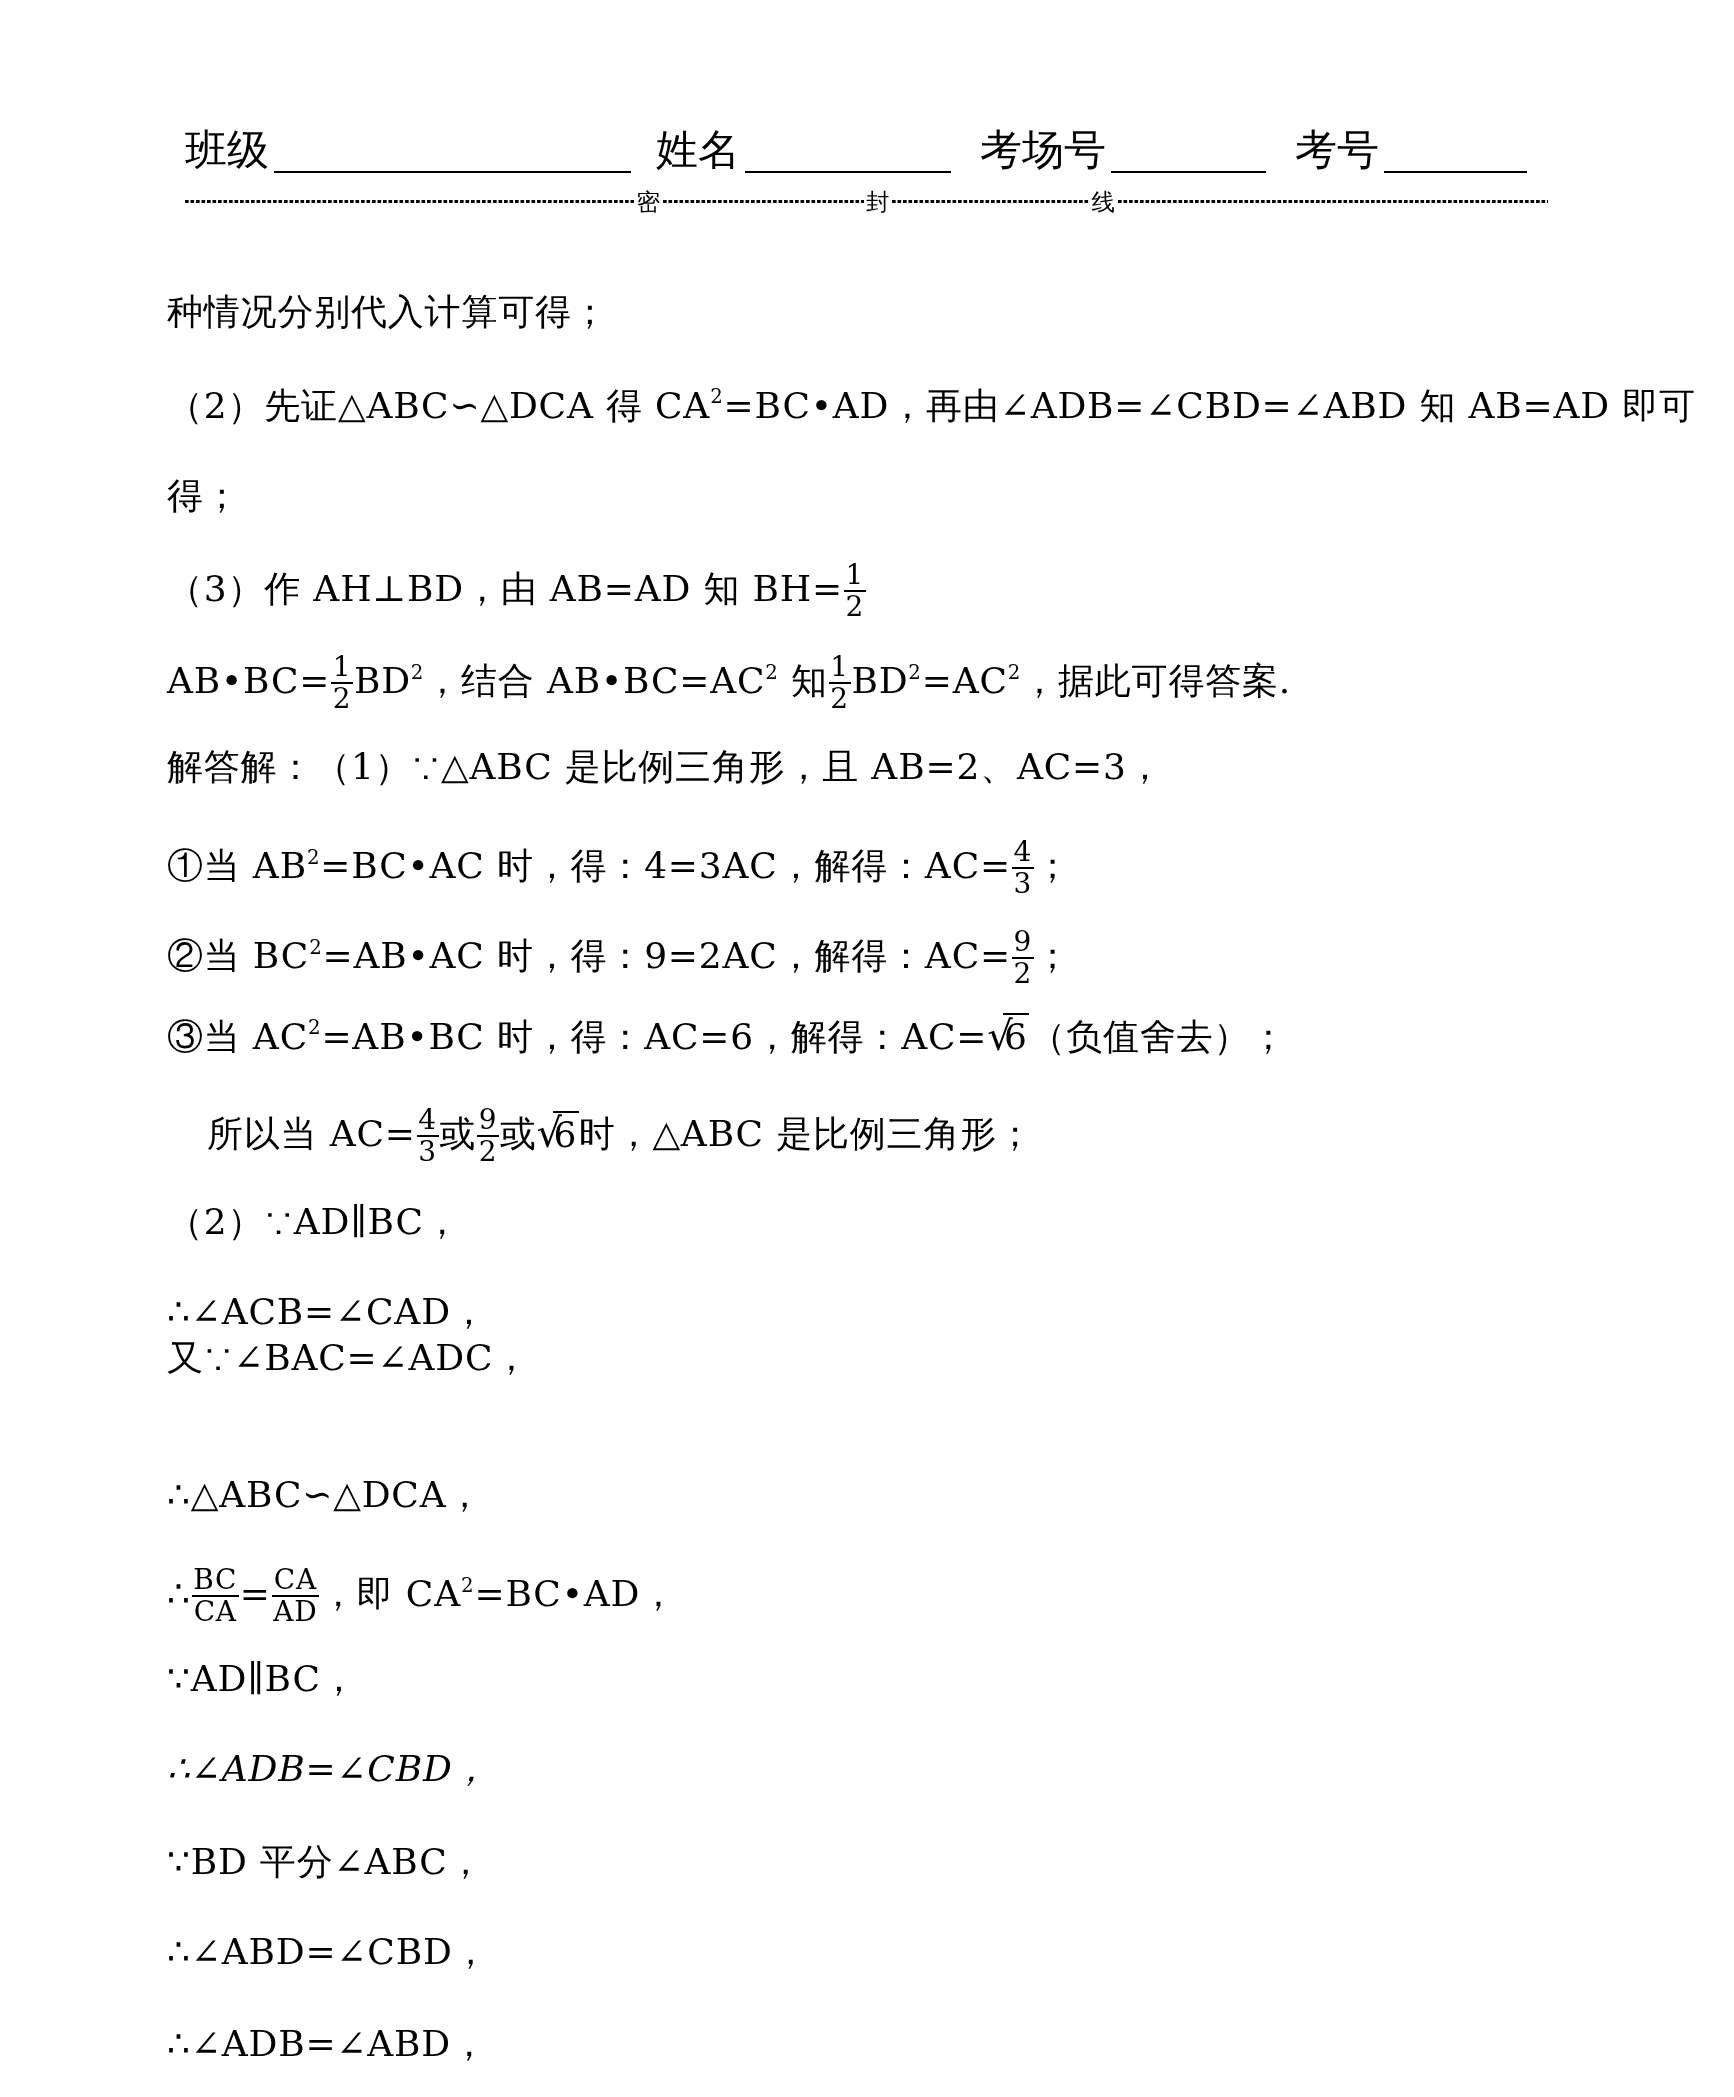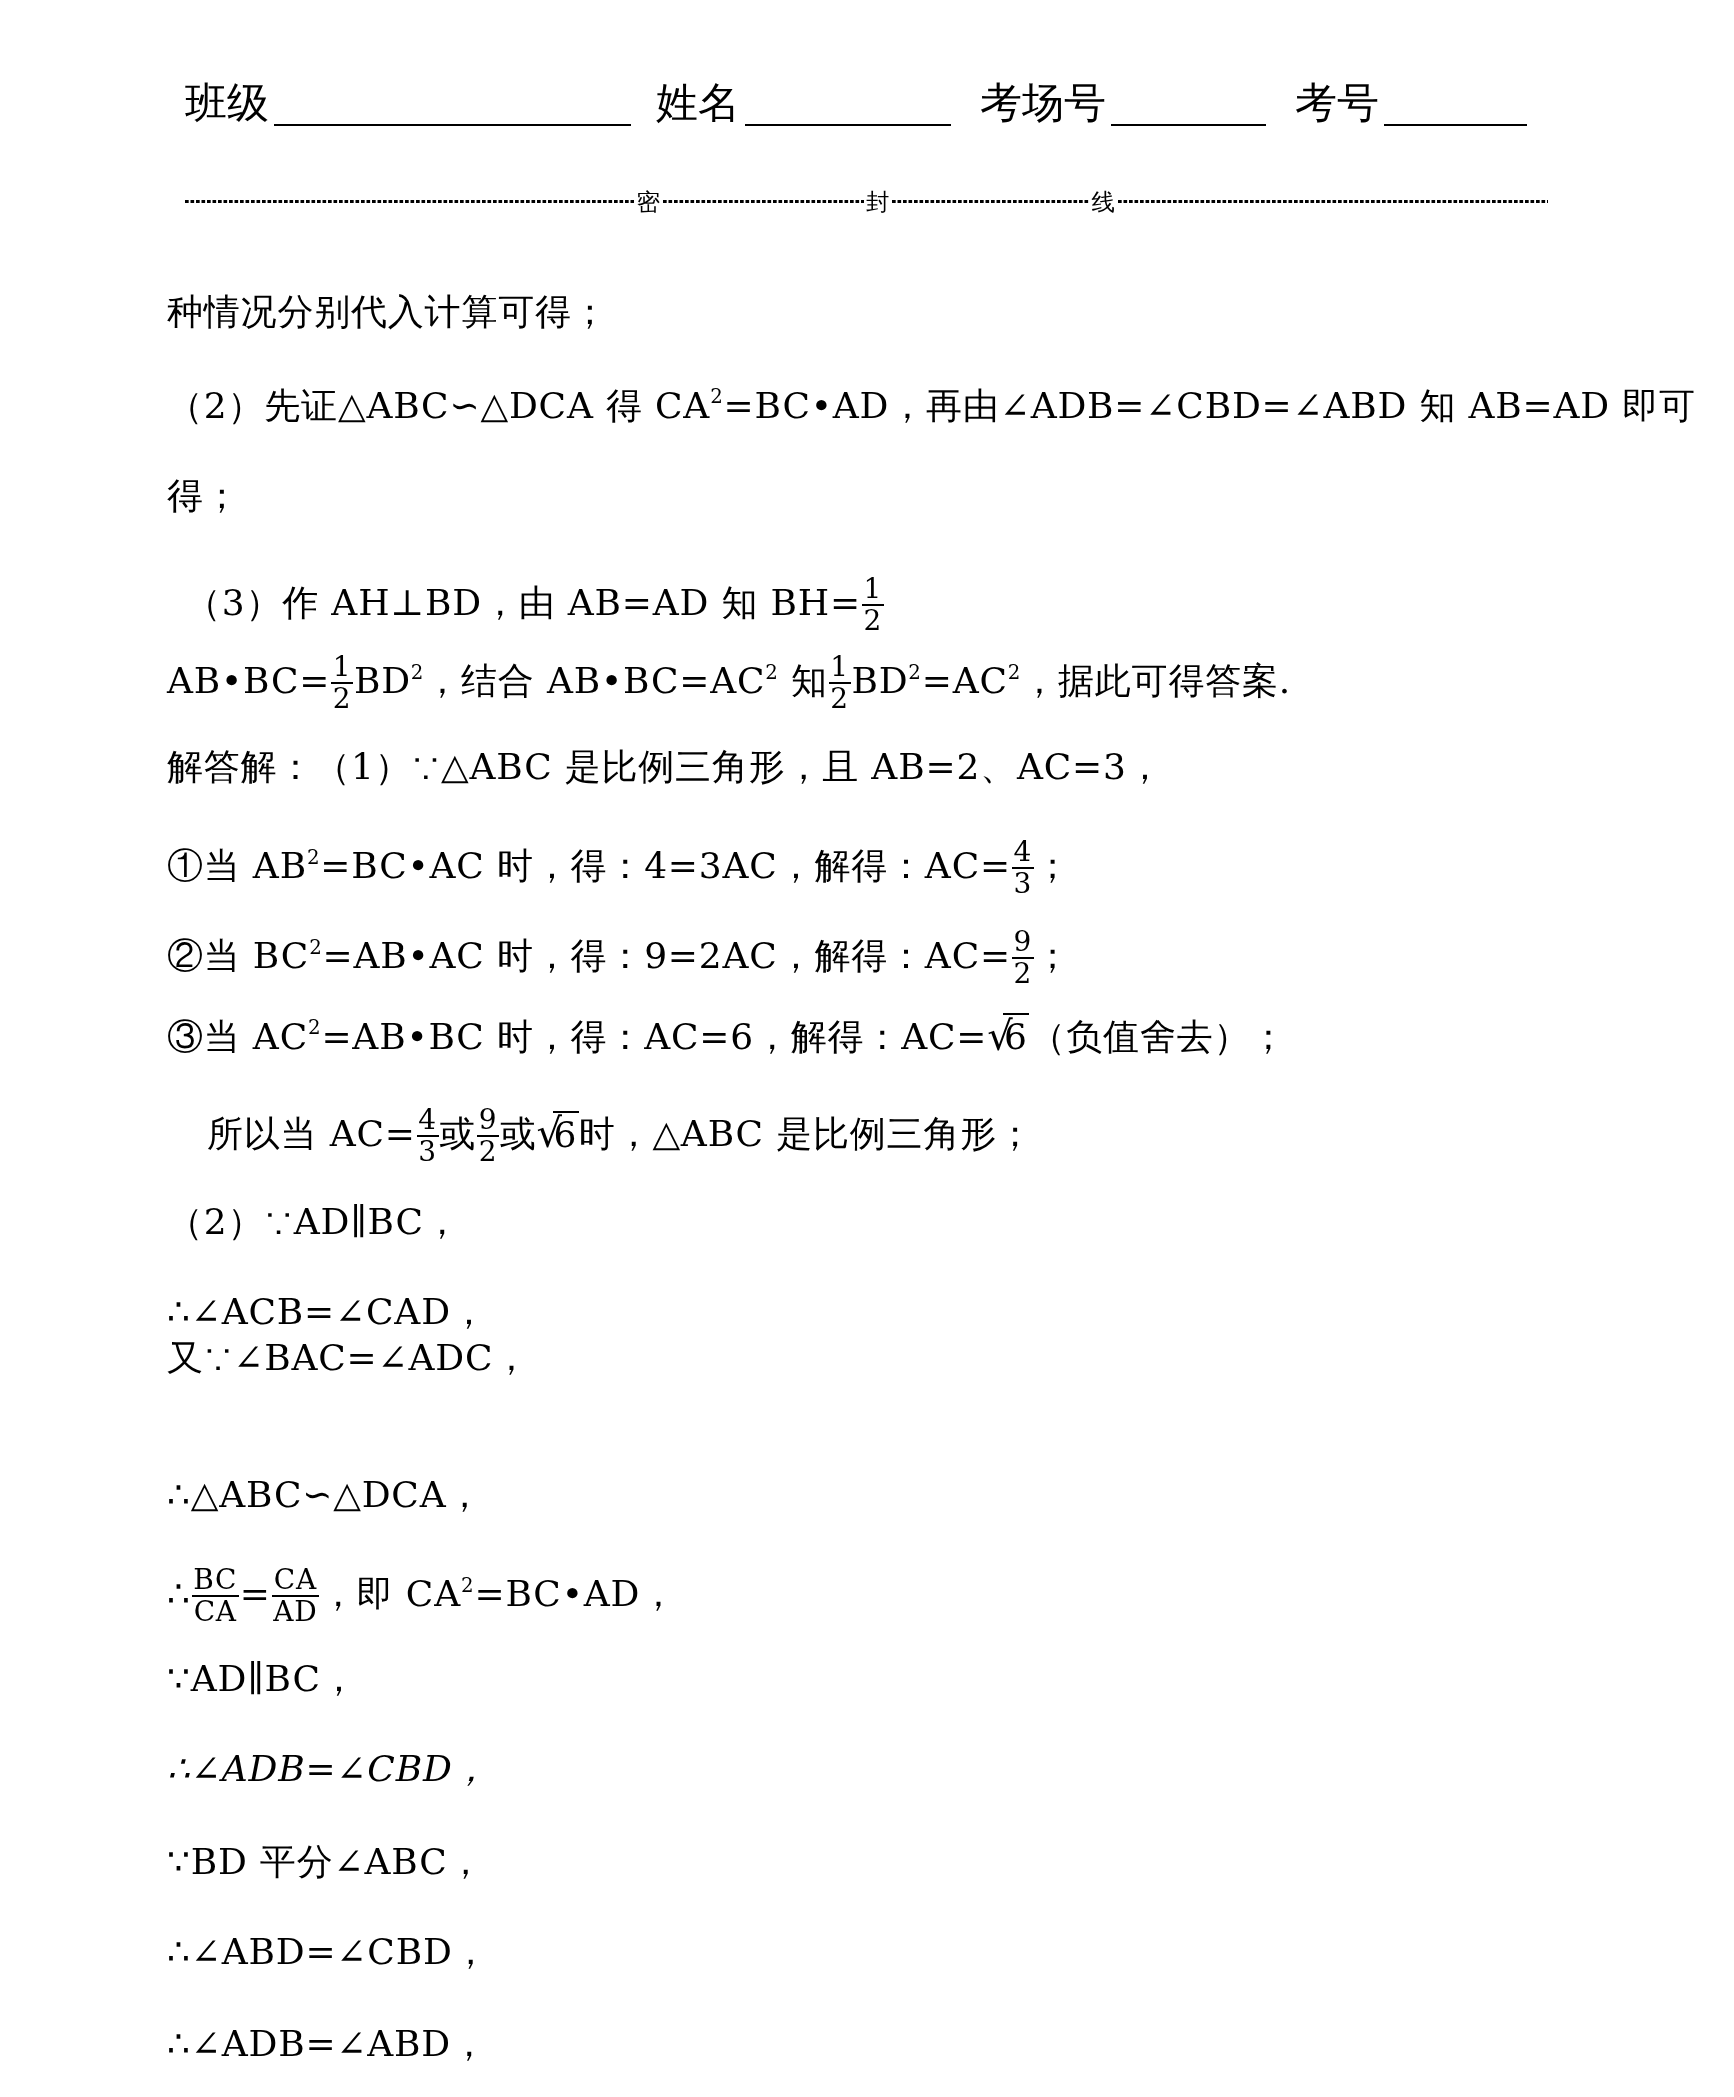--- a/index.html
+++ b/index.html
@@ -6,21 +6,21 @@
   body {
     width: 1734px; height: 2453px; position: relative; overflow: hidden;
     font-family: "DejaVu Serif", "Liberation Serif", serif;
     color: #000000;
   }
   .header {
     position: absolute; left: 185px; top: 82px; width: 1368px;
     display: flex; align-items: flex-end; font-size: 42px; line-height: 1;
     font-family: "DejaVu Sans", sans-serif;
   }
-  .header .label { white-space: nowrap; }
+  .header .label { white-space: nowrap; margin-top: 47px; }
   .header .blank { border-bottom: 2.5px solid #000; height: 0; margin: 0 0 -1.7px 5px; }
   .header .gap { display: inline-block; }
   .seal {
     position: absolute; left: 185px; top: 185px; width: 1363px; height: 34px;
     display: flex; align-items: center; font-size: 23.5px;
   }
   .seal .dash {
     flex: 1 1 auto; height: 3.4px;
     background-image: linear-gradient(to right, #000 0 3.8px, transparent 3.8px 5.5px);
     background-size: 5.5px 3.4px; background-repeat: repeat-x;
@@ -73,21 +73,21 @@
   <span class="word">封</span>
   <span class="dash d3"></span>
   <span class="word">线</span>
   <span class="dash"></span>
 </div>
 
 <div class="body" id="content">
     <div class="line" style="top: 34px;"><span>种情况分别代入计算可得；</span></div>
     <div class="line" style="top: 128px;"><span>（2）先证△ABC∽△DCA 得 CA</span><sup>2</sup><span>=BC•AD，再由∠ADB=∠CBD=∠ABD 知 AB=AD 即可</span></div>
     <div class="line" style="top: 218px;"><span>得；</span></div>
-    <div class="line" style="top: 316px; margin-left: 18px;"><span>（3）作 AH⊥BD，由 AB=AD 知 BH=</span><span class="frac">
+    <div class="line" style="top: 302px;"><span>（3）作 AH⊥BD，由 AB=AD 知 BH=</span><span class="frac">
         <span class="num">1</span>
         <span class="den">2</span>
       </span></div>
     <div class="line" style="top: 394px; text-align: right;"><span>AB•BC=</span><span class="frac">
         <span class="num">1</span>
         <span class="den">2</span>
       </span><span>BD</span><sup>2</sup><span>，结合 AB•BC=AC</span><sup>2</sup><span> 知</span><span class="frac">
         <span class="num">1</span>
         <span class="den">2</span>
       </span><span>BD</span><sup>2</sup><span>=AC</span><sup>2</sup><span>，据此可得答案.</span></div>

